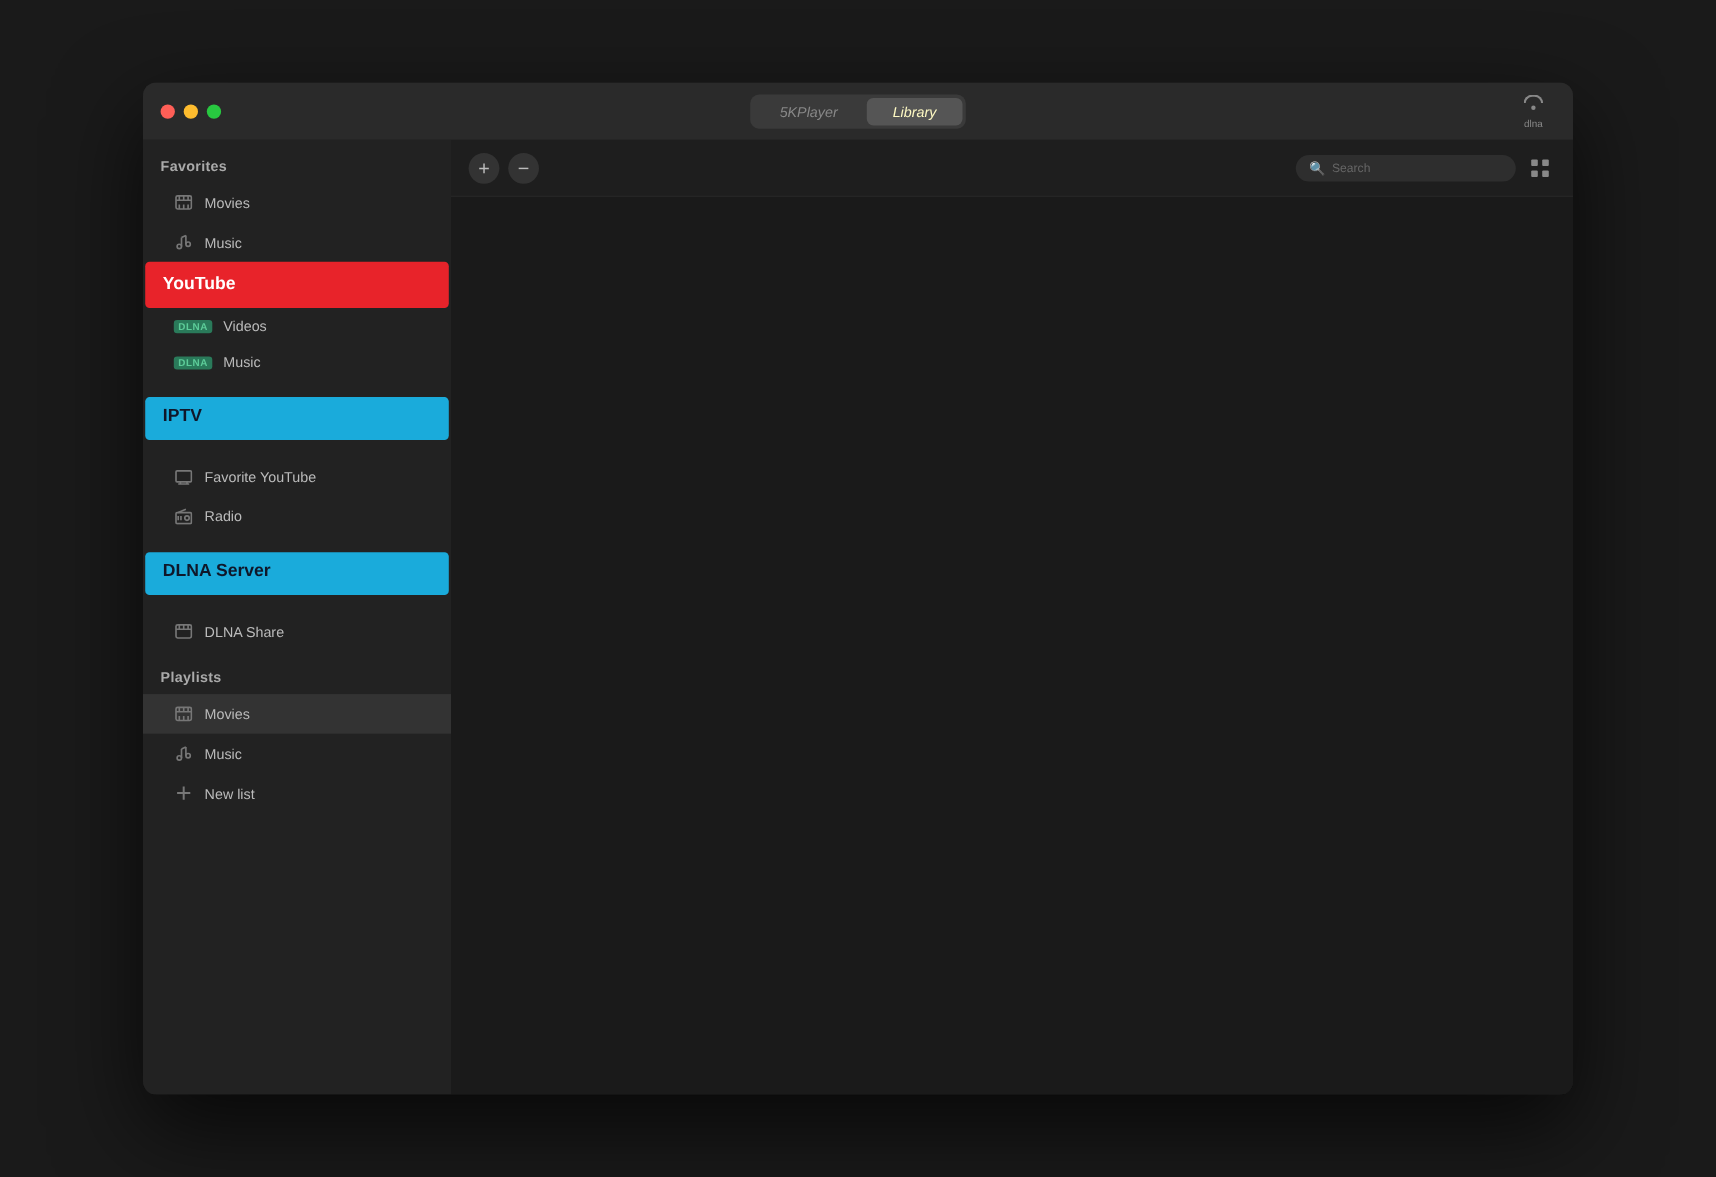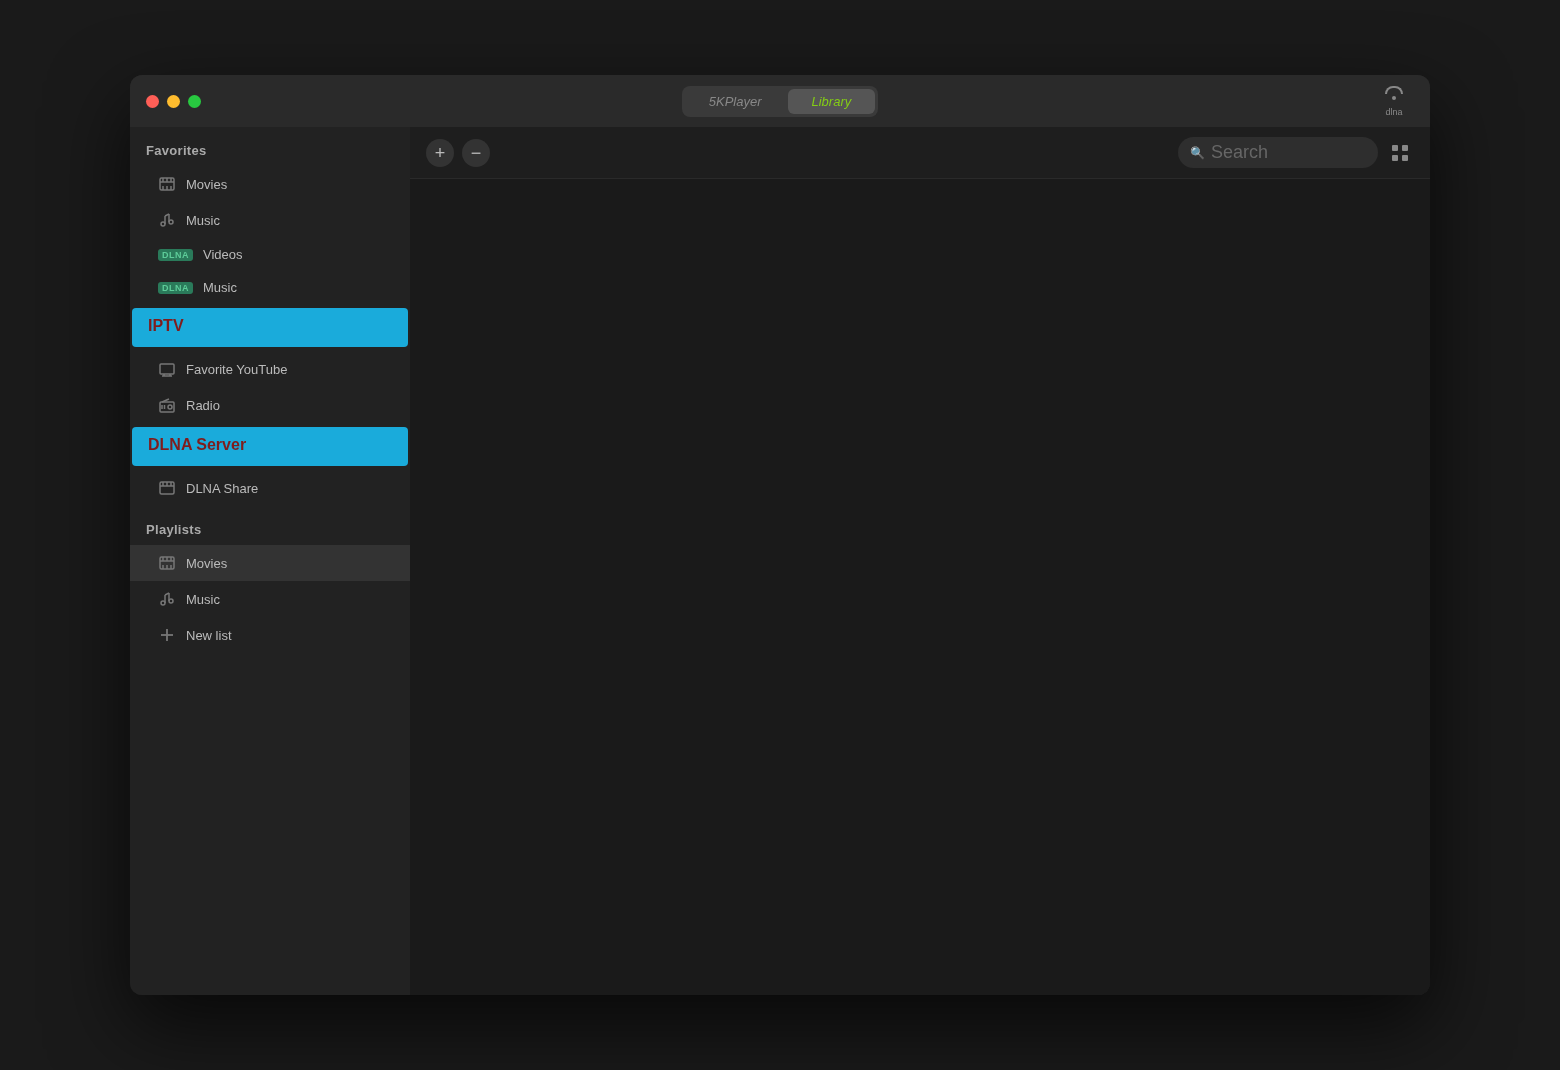--- a/index.html
+++ b/index.html
@@ -66,21 +66,21 @@
       border-radius: 6px;
       font-size: 13px;
       font-weight: 500;
       color: #888;
       cursor: pointer;
       user-select: none;
       font-style: italic;
     }
     .tab.active {
       background: #555;
-      color: #84cc16;
+      color: #fef9c3;
     }
 
     .dlna-btn {
       position: absolute;
       right: 16px;
       width: 40px;
       height: 40px;
       display: flex;
       flex-direction: column;
       align-items: center;
@@ -164,27 +164,27 @@
       font-size: 16px;
       font-weight: 600;
       padding-top: 12px;
       padding-bottom: 12px;
       border-radius: 4px;
       margin: 0 2px;
     }
 
     .sidebar-item.highlight-blue {
       background: #1aabdb;
-      color: #7f1d1d;
+      color: #0f172a;
       padding-left: 16px;
       font-size: 16px;
       font-weight: 600;
       padding-bottom: 12px;
       border-radius: 4px;
-      margin: 4px 2px;
+      margin: 15px 2px;
     }
 
     .sidebar-item.selected {
       background: #333;
     }
 
     .sidebar-icon {
       flex-shrink: 0;
       color: #777;
       display: flex;
@@ -258,21 +258,21 @@
     .search-icon {
       color: #666;
       font-size: 12px;
     }
 
     .search-input {
       background: transparent;
       border: none;
       outline: none;
       color: #ccc;
-      font-size: 18px;
+      font-size: 11px;
       width: 100%;
     }
 
     .search-input::placeholder { color: #666; }
 
     .grid-toggle {
       width: 28px;
       height: 28px;
       display: flex;
       align-items: center;
@@ -340,20 +340,23 @@
             <path d="M10 2v8"></path>
             <path d="M6 4v8"></path>
             <path d="M6 12a2 2 0 1 1-4 0 2 2 0 0 1 4 0z"></path>
             <path d="M14 10a2 2 0 1 1-4 0 2 2 0 0 1 4 0z"></path>
             <path d="M6 4l4-2"></path>
           </svg>
         </span>
         <span>Music</span>
       </div>
 
+      <div class="sidebar-item highlight-red">
+        <span>YouTube</span>
+      </div>
 
       <div class="sidebar-item">
         <span class="dlna-tag">DLNA</span>
         <span>Videos</span>
       </div>
 
       <div class="sidebar-item">
         <span class="dlna-tag">DLNA</span>
         <span>Music</span>
       </div>

